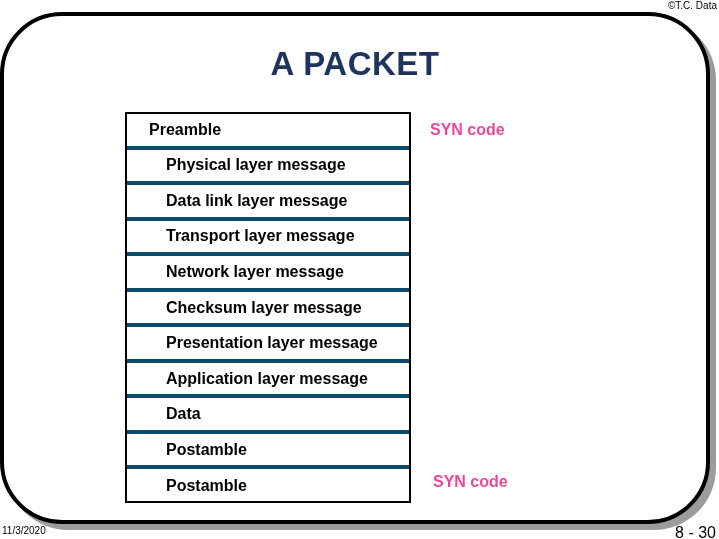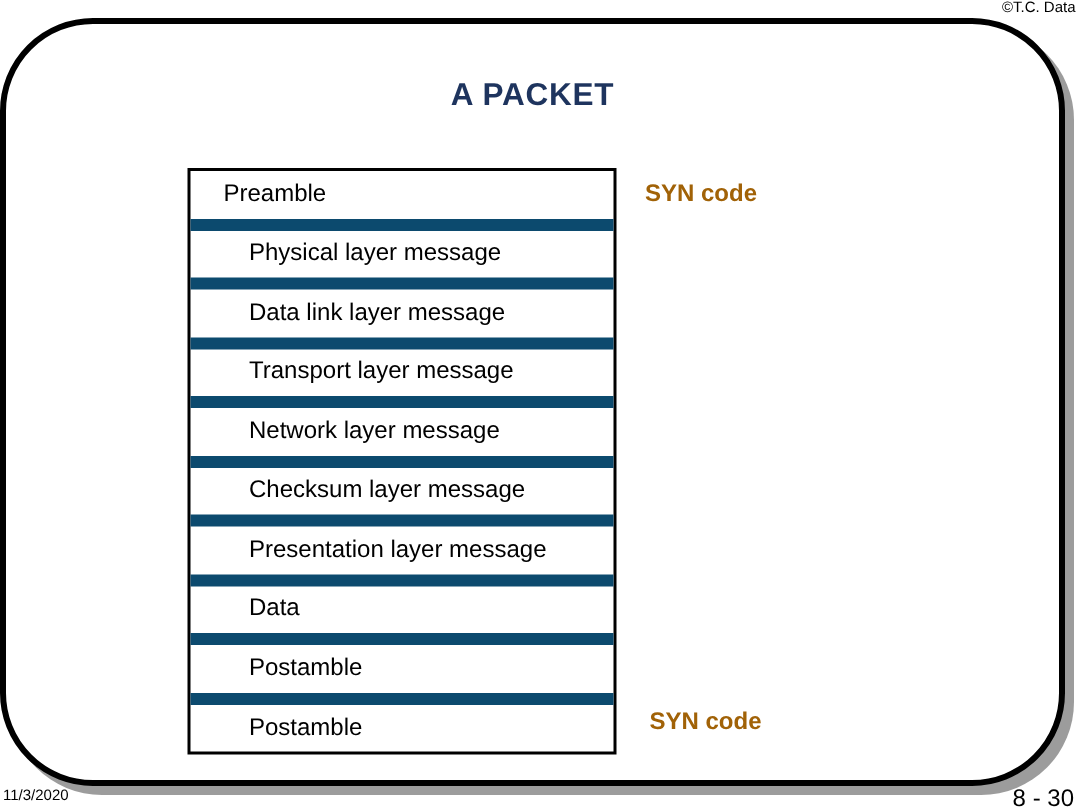--- a/index.html
+++ b/index.html
@@ -36,21 +36,21 @@
     box-shadow: 6px 6px 0 #9c9c9c;
     z-index: 1;
   }
   .slide-title {
     position: absolute;
     left: 0px;
     top: 48px;
     width: 710px;
     margin: 0;
     text-align: center;
-    font-size: 21px;
+    font-size: 33px;
     line-height: 32px;
     font-weight: bold;
     letter-spacing: 0.5px;
     color: #1e345e;
     z-index: 2;
   }
   .packet-table {
     position: absolute;
     left: 125px;
     top: 112px;
@@ -65,41 +65,41 @@
   }
   .packet-row {
     flex: 1 1 0;
     display: flex;
     align-items: center;
     padding-left: 22px;
     box-sizing: border-box;
     overflow: hidden;
   }
   .packet-row + .packet-row {
-    border-top: 8px solid #0c4a6e;
+    border-top: 4px solid #0c4a6e;
     padding-left: 39px;
   }
   .packet-field-label {
     font-size: 16px;
-    font-weight: normal;
+    font-weight: bold;
     color: #000000;
     line-height: 16px;
     white-space: nowrap;
   }
   .packet-row.last {
     align-items: center;
   }
   .packet-row.last .packet-field-label {
     margin-bottom: -2px; 
   }
   .syn-label {
     position: absolute;
     font-size: 16px;
     font-weight: bold;
-    color: #a16207;
+    color: #ec4899;
     line-height: 18px;
     z-index: 2;
     white-space: nowrap;
   }
   .syn-top    { left: 430px; top: 121px; }
   .syn-bottom { left: 433px; top: 473px; }
   .footer-date {
     position: absolute;
     left: 2px;
     top: 525px;
@@ -143,20 +143,23 @@
     <div class="packet-row">
       <span class="packet-field-label">Network layer message</span>
     </div>
     <div class="packet-row">
       <span class="packet-field-label">Checksum layer message</span>
     </div>
     <div class="packet-row">
       <span class="packet-field-label">Presentation layer message</span>
     </div>
     <div class="packet-row">
+      <span class="packet-field-label">Application layer message</span>
+    </div>
+    <div class="packet-row">
       <span class="packet-field-label">Data</span>
     </div>
     <div class="packet-row">
       <span class="packet-field-label">Postamble</span>
     </div>
     <div class="packet-row last">
       <span class="packet-field-label">Postamble</span>
     </div>
   </div>
 

